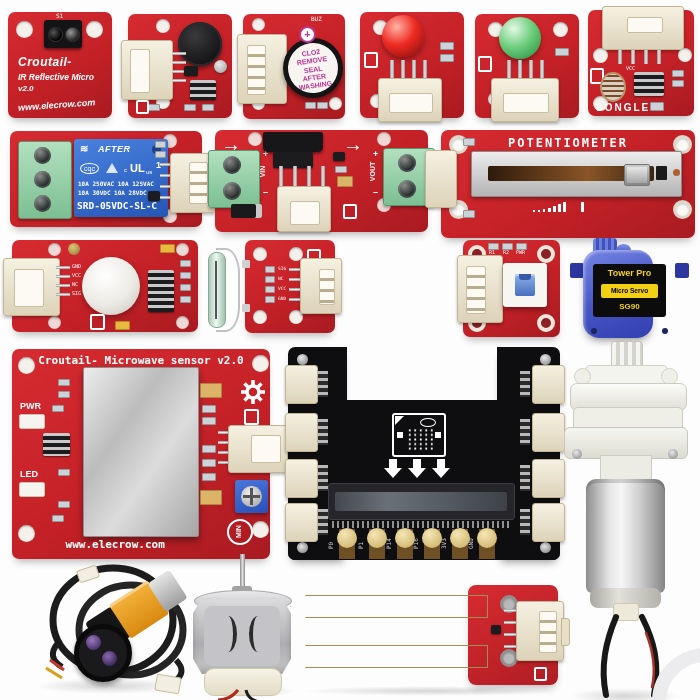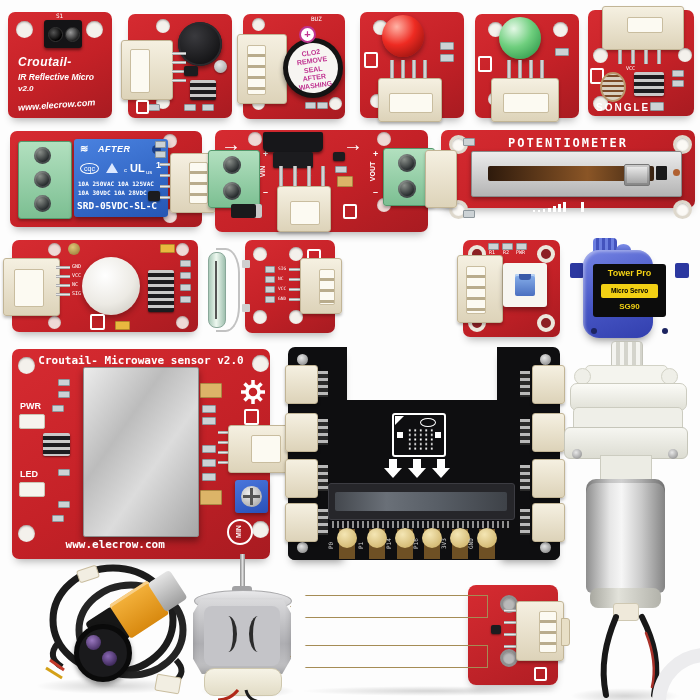--- a/index.html
+++ b/index.html
@@ -218,21 +218,21 @@
     <div class="jst" style="left:62px;top:56px;width:52px;height:44px">
       <div class="slot" style="left:12px;top:14px;width:28px;height:22px"></div>
     </div>
     <div class="a" style="left:16px;top:74px;width:31px;height:14px;background:#1a1a1c;border-radius:2px;box-shadow:inset -6px 0 0 #c9c9c9"></div>
     <div class="ic" style="left:118px;top:22px;width:12px;height:9px"></div>
     <div class="smd" style="left:120px;top:36px;width:10px;height:5px"></div>
     <div class="cap" style="left:122px;top:46px;width:14px;height:9px"></div>
     <div class="sqicon" style="left:128px;top:74px;width:10px;height:11px"></div>
   </div>
 
-  <div class="pcb" style="left:441px;top:130px;width:254px;height:78px">
+  <div class="pcb" style="left:441px;top:130px;width:254px;height:108px">
     <div class="wt mono" style="left:0;top:7px;width:100%;text-align:center;font-size:12px;font-weight:bold;letter-spacing:2px">POTENTIOMETER</div>
     <div class="rhole" style="left:8px;top:5px;width:13px;height:13px"></div>
     <div class="rhole" style="left:232px;top:5px;width:13px;height:13px"></div>
     <div class="rhole" style="left:8px;top:70px;width:13px;height:13px"></div>
     <div class="rhole" style="left:232px;top:70px;width:13px;height:13px"></div>
     <div class="jst" style="left:-16px;top:20px;width:30px;height:56px"></div>
     <div class="a" style="left:30px;top:21px;width:209px;height:44px;background:linear-gradient(180deg,#ececec,#b4b4b4);border:1px solid #8a8a8a;border-radius:2px;box-shadow:0 2px 4px rgba(0,0,0,.35)">
       <div class="a" style="left:16px;top:14px;width:166px;height:15px;background:linear-gradient(90deg,#2e1a0c,#8a5526 60%,#3a2412);border-radius:2px"></div>
       <div class="a" style="left:152px;top:12px;width:24px;height:20px;background:linear-gradient(180deg,#f0f0f0,#9e9e9e);border:1px solid #777;border-radius:2px;box-shadow:inset 0 0 0 2px rgba(0,0,0,.15)"></div>
       <div class="a" style="left:184px;top:14px;width:11px;height:14px;background:#1a1a1a;border-radius:1px"></div>

